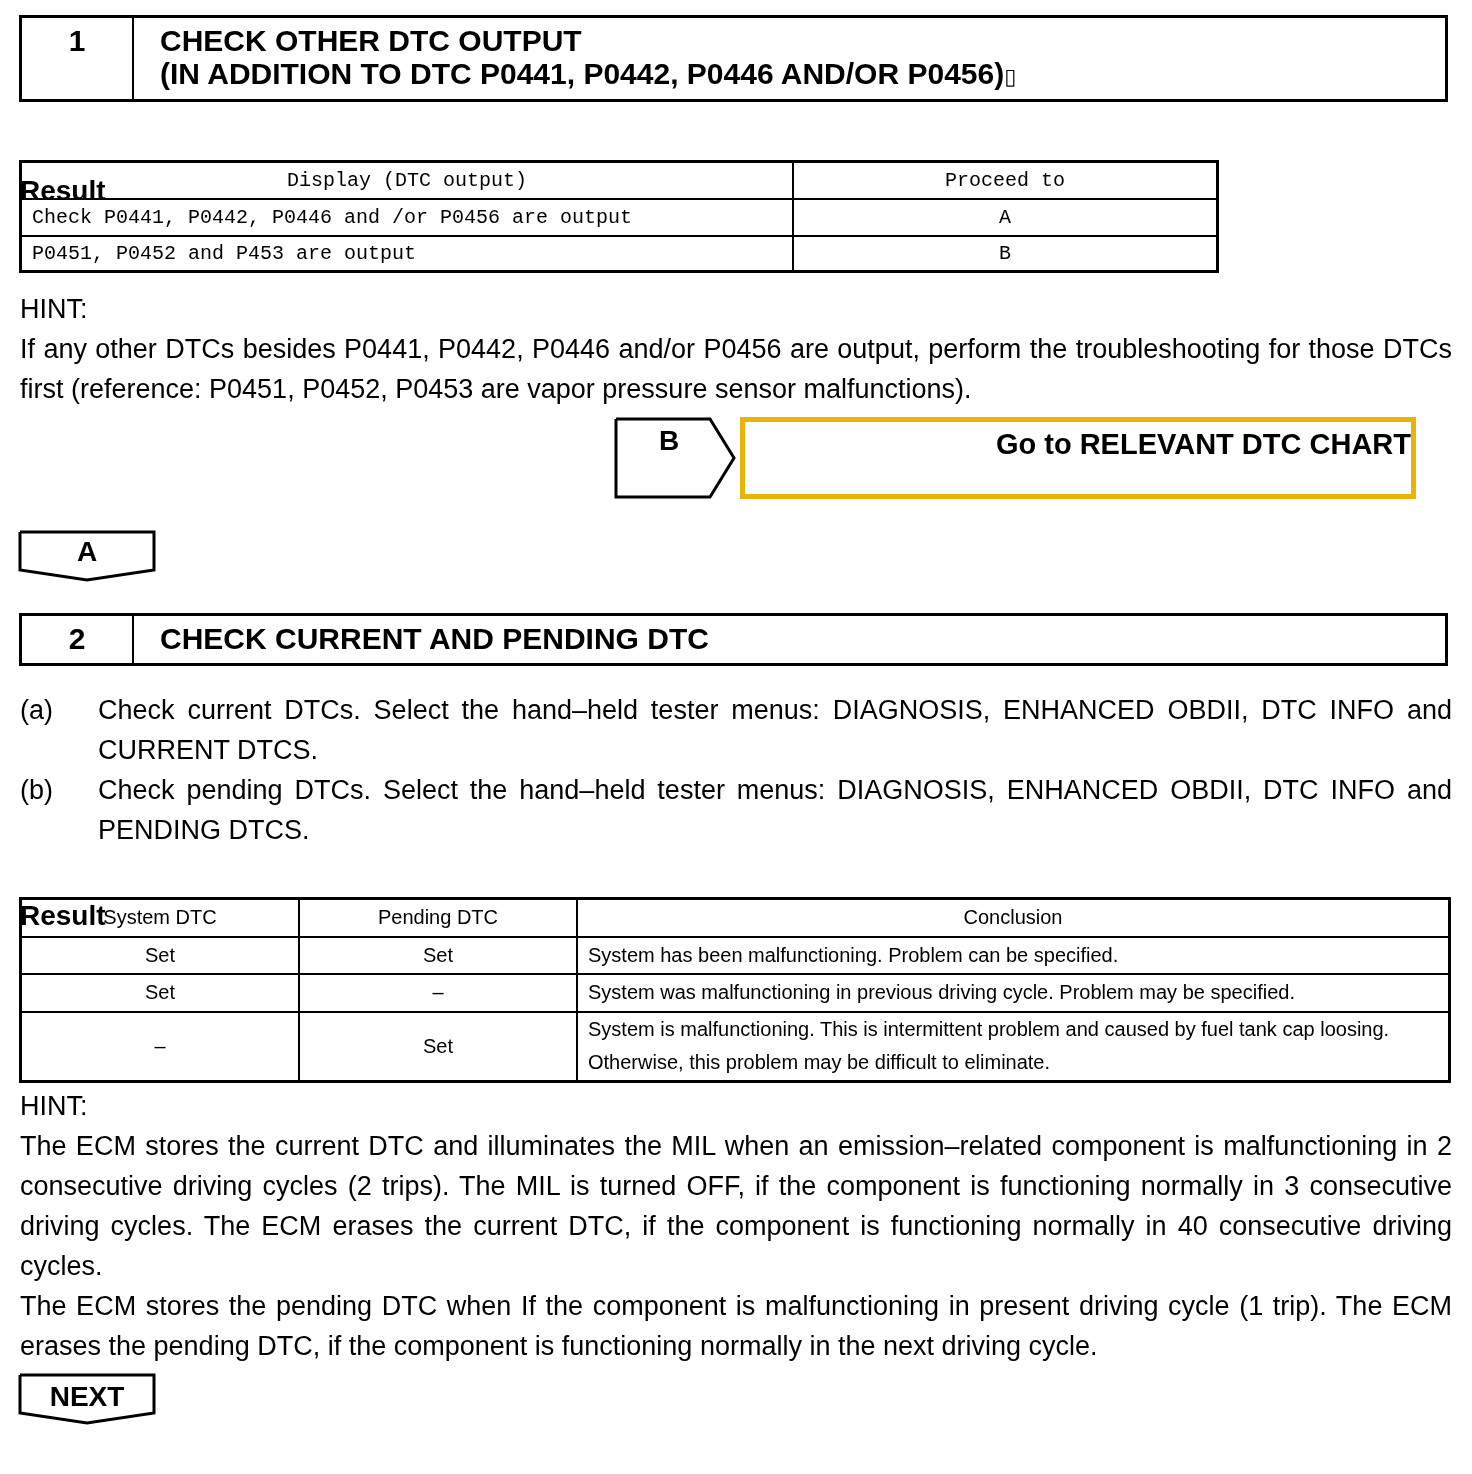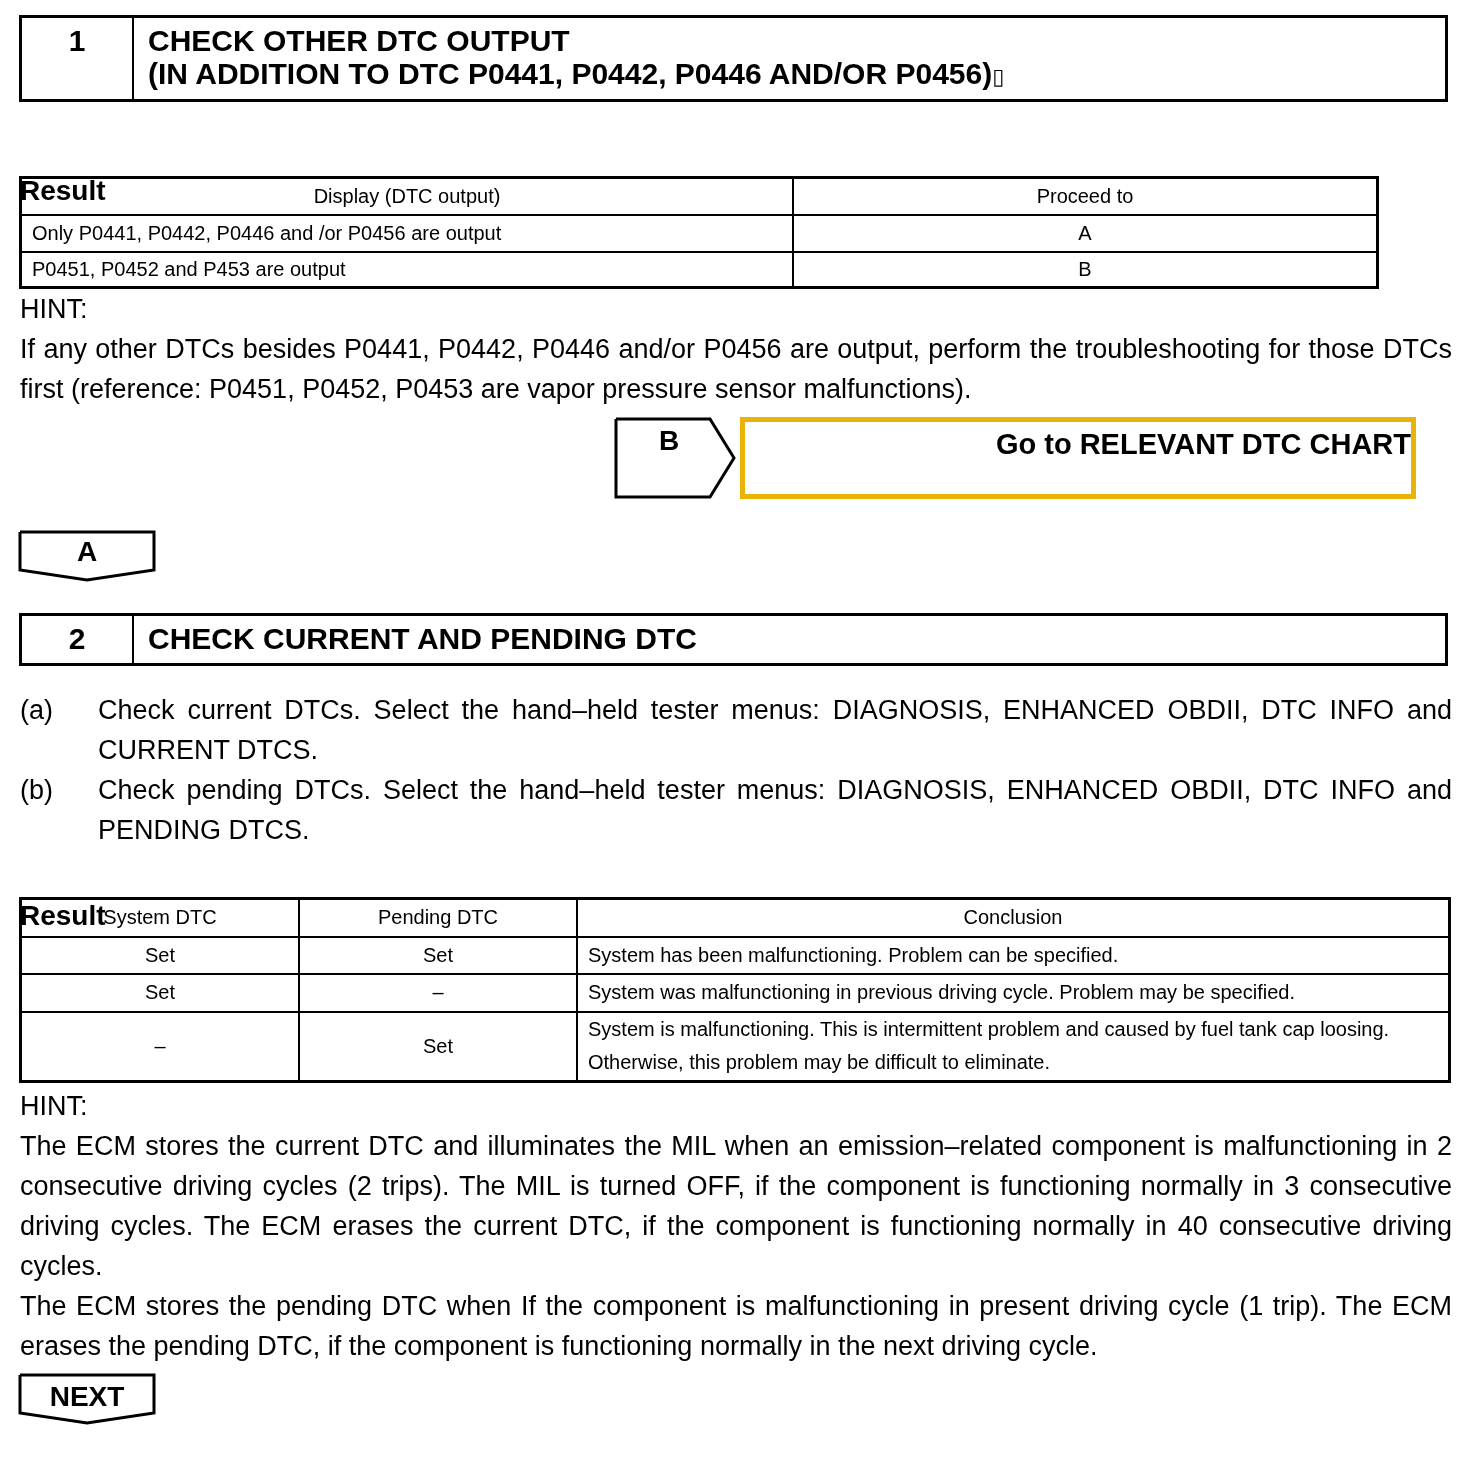--- a/index.html
+++ b/index.html
@@ -10,21 +10,21 @@
   .abs { position: absolute; }
   .step-box {
     position: absolute; left: 19px; width: 1429px;
     border: 3px solid #000; box-sizing: border-box; display: flex;
   }
   .step-num {
     width: 112px; border-right: 2px solid #000; box-sizing: border-box;
     font-weight: bold; font-size: 30px; text-align: center; padding-top: 6px;
   }
   .step-title {
-    flex: 1; font-weight: bold; font-size: 30px; padding: 6px 0 0 14px; line-height: 33px;
+    flex: 1; font-weight: bold; font-size: 30px; padding: 6px 0 0 14px; line-height: 33px; margin-left: 12px;
   }
   .section-label { position: absolute; left: 20px; font-weight: bold; font-size: 28px; margin-top: 47px; }
   table.grid {
     position: absolute; left: 19px; border-collapse: collapse;
     font-size: 20px;
   }
   table.grid td, table.grid th {
     border: 2px solid #000; font-weight: normal; padding: 0 10px;
   }
   table.grid { border: 3px solid #000; }
@@ -47,28 +47,28 @@
 <div class="step-box" style="top:15px;height:87px;">
   <div class="step-num">1</div>
   <div class="step-title">
     <div>CHECK OTHER DTC OUTPUT</div>
     <div><span>(IN ADDITION TO DTC P0441, P0442, P0446 AND/OR P0456)</span><span style="font-size:22px;font-weight:normal;">▯</span></div>
   </div>
 </div>
 
 <div class="section-label" style="top:128px;">Result</div>
 
-<table class="grid" style="top:176px;width:1360px;">
+<table class="grid" style="top:160px;width:1200px;font-family:Liberation Mono, monospace;">
   <tbody>
       <tr style="height:37px;">
     <th class="center" style="width:750px;">Display (DTC output)</th>
     <th class="center">Proceed to</th>
   </tr>
   <tr style="height:37px;">
-    <td>Only P0441, P0442, P0446 and /or P0456 are output</td>
+    <td>Check P0441, P0442, P0446 and /or P0456 are output</td>
     <td class="center">A</td>
   </tr>
   <tr style="height:36px;padding-left:40px;">
     <td>P0451, P0452 and P453 are output</td>
     <td class="center">B</td>
   </tr>
 </tbody>
   </table>
 
 <div class="para" style="top:289px;">HINT:</div>

